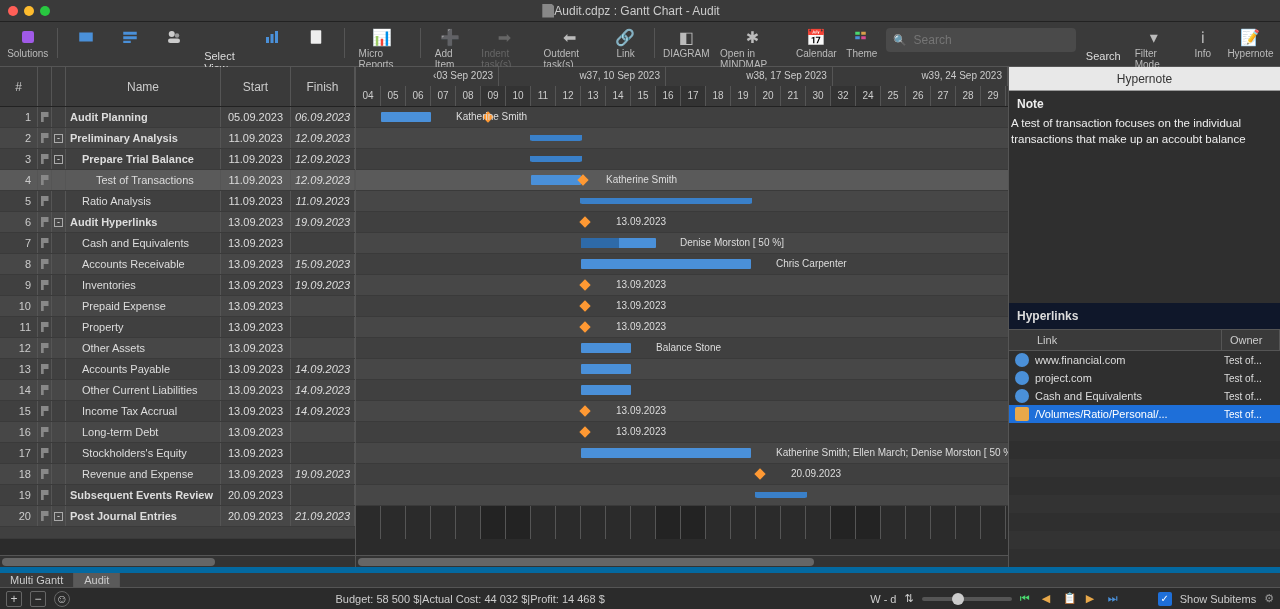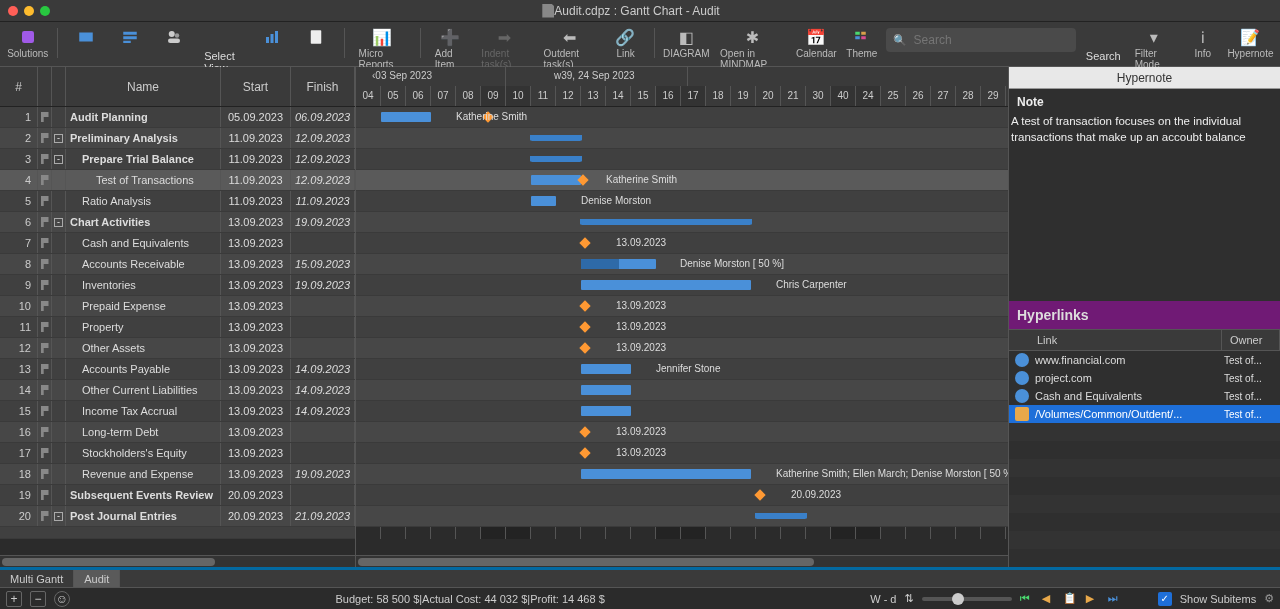--- a/index.html
+++ b/index.html
@@ -49,21 +49,21 @@
 .cell.name { flex:1; }
 .cell.start { width:70px; justify-content:center; }
 .cell.finish { width:64px; justify-content:center;font-style:italic; }
 .bold { font-weight:bold; }
 .indent1 { padding-left:16px !important; } .indent2 { padding-left:30px !important; }
 .flag-ico { width:8px; height:10px; background:#888; clip-path:polygon(0 0,100% 0,100% 50%,40% 50%,40% 100%,0 100%); }
 
 
 .gantt-header { height:40px; background:#3a3a3a; border-bottom:1px solid #222; display:flex; flex-direction:column;}
 .gh-weeks { display:flex; height:20px; }
-.gh-week { border-right:1px solid #555; font-size:10px; color:#ccc; padding:3px 16px; }
+.gh-week { border-right:1px solid #555; font-size:10px; color:#ccc; padding:3px 5px;text-align:right; }
 .gh-days { display:flex; height:20px; }
 .gh-day { width:25px; border-right:1px solid #555; text-align:center; font-size:10px; color:#ccc; line-height:20px;}
 .gh-day.we { background:#333; }
 
 
 .gantt-body { position:relative; }
 .gantt-row { height:21px; border-bottom:1px solid #3a3a3a; position:relative; }
 .gantt-row.even { background:#404040; } .gantt-row.odd { background:#474747; }
 .gantt-row.selected { background:#5a5a5a; }
 .gantt-grid { position:absolute; inset:0; display:flex; pointer-events:none;}
@@ -76,36 +76,36 @@
 .bar.summary::before { left:-1px; border-right:5px solid transparent; border-left:0;}
 .bar.summary::after { right:-1px; border-left:5px solid transparent; border-right:0;}
 .bar .prog { position:absolute; left:0; top:0; bottom:0; background:#2e6aa8; }
 .diamond { position:absolute; width:8px; height:8px; background:#ff9933; transform:rotate(45deg); top:6px; }
 .bar-label { position:absolute; font-size:10px; color:#ddd; top:4px; white-space:nowrap;}
 
 
 .rp-tab { height:26px; background:#e8e8e8; color:#333; display:flex; align-items:center; justify-content:center; font-size:12px; border-bottom:1px solid #999;}
 .rp-note-head { padding:6px 8px 2px 8px; font-weight:bold; font-size:12px; color:#eee;}
 .rp-note { padding:2px 2px; font-size:11.5px; color:#eee; line-height:1.4; flex:0 0 auto; height:190px;}
-.rp-links-head { padding:6px 8px; font-weight:bold; background:#701a75; font-size:14px;}
+.rp-links-head { padding:6px 8px; font-weight:bold; background:#0f172a; font-size:12px;}
 .rp-links-hdr { display:flex; background:#3a3a3a; height:22px; border-top:1px solid #555; border-bottom:1px solid #555;}
 .rp-links-hdr .lh { padding:4px 8px; font-size:11px; color:#ccc; border-right:1px solid #555;}
 .lh-link { flex:1; padding-left:28px !important;} .lh-owner { width:58px; }
 .rp-link-row { display:flex; align-items:center; height:18px; padding:0 6px; font-size:11px; gap:6px;}
 .rp-link-row.sel { background:#1e6fd9; color:#fff;}
 .rp-link-row .li { width:14px; height:14px; border-radius:7px; background:#4a90d9; flex-shrink:0;}
 .rp-link-row .li.fold { border-radius:2px; background:#e8a84a;}
 .rp-link-row .txt { flex:1; overflow:hidden; text-overflow:ellipsis; white-space:nowrap;}
 .rp-link-row .own { width:50px; overflow:hidden; text-overflow:ellipsis; white-space:nowrap; font-size:10px;}
 .rp-fill { flex:1; background:#2f2f2f; }
 .rp-fill .stripe { height:18px; }
 .rp-fill .stripe:nth-child(odd){ background:#333;}
 
 
-.bottom-tabs { height:20px; background:#3a3a3a; display:flex; align-items:center; border-top:3px solid #0369a1;}
+.bottom-tabs { height:20px; background:#3a3a3a; display:flex; align-items:center; border-top:6px solid #0369a1;}
 .btab { padding:2px 10px; font-size:11px; color:#ccc; border-right:1px solid #555; height:100%; display:flex; align-items:center;}
 .btab.active { background:#5a5a5a; }
 
 
 .statusbar { height:22px; background:#2b2b2b; border-top:1px solid #555; display:flex; align-items:center; padding:0 6px; gap:8px; font-size:11px; color:#ccc;}
 .sb-btn { width:16px; height:16px; display:flex; align-items:center; justify-content:center; border:1px solid #666; border-radius:2px; font-size:12px; cursor:pointer;}
 .sb-spacer { flex:1; }
 .slider { width:90px; height:4px; background:#555; border-radius:2px; position:relative;}
 .slider .knob { position:absolute; width:12px; height:12px; background:#ccc; border-radius:50%; top:-4px; left:30px;}
 .sb-ico { width:14px; height:14px; display:inline-block; }
@@ -319,21 +319,21 @@
           <div class="cell finish">11.09.2023</div>
         </div>
         <div class="row odd">
           <div class="cell num">6</div>
           <div class="cell flag">
             <span class="flag-ico"></span>
           </div>
           <div class="cell exp">
             <span style="border:1px solid #aaa;width:9px;height:9px;display:flex;align-items:center;justify-content:center;font-size:9px;line-height:1">-</span>
           </div>
-          <div class="cell name bold ">Chart Activities</div>
+          <div class="cell name bold ">Audit Hyperlinks</div>
           <div class="cell start">13.09.2023</div>
           <div class="cell finish">19.09.2023</div>
         </div>
         <div class="row even">
           <div class="cell num">7</div>
           <div class="cell flag">
             <span class="flag-ico"></span>
           </div>
           <div class="cell exp"></div>
           <div class="cell name indent1">Cash and Equivalents</div>
@@ -476,20 +476,22 @@
       </div>
     <div class="scrolltrack">
         <div class="thumb"></div>
       </div>
   </div>
 
   <div class="gantt-pane">
     <div class="gantt-header">
       <div class="gh-weeks" id="gh-weeks">
           <div class="gh-week" style="width: 150px;">‹03 Sep 2023</div>
+          <div class="gh-week" style="width: 175px;">w37, 10 Sep 2023</div>
+          <div class="gh-week" style="width: 175px;">w38, 17 Sep 2023</div>
           <div class="gh-week" style="width: 150px; margin-left: 32px;">w39, 24 Sep 2023</div>
         </div>
       <div class="gh-days" id="gh-days">
           <div class="gh-day">04</div>
           <div class="gh-day">05</div>
           <div class="gh-day">06</div>
           <div class="gh-day">07</div>
           <div class="gh-day">08</div>
           <div class="gh-day we">09</div>
           <div class="gh-day we">10</div>
@@ -498,21 +500,21 @@
           <div class="gh-day">13</div>
           <div class="gh-day">14</div>
           <div class="gh-day">15</div>
           <div class="gh-day we">16</div>
           <div class="gh-day we">17</div>
           <div class="gh-day">18</div>
           <div class="gh-day">19</div>
           <div class="gh-day">20</div>
           <div class="gh-day">21</div>
           <div class="gh-day">30</div>
-          <div class="gh-day we">40</div>
+          <div class="gh-day we">32</div>
           <div class="gh-day we">24</div>
           <div class="gh-day">25</div>
           <div class="gh-day">26</div>
           <div class="gh-day">27</div>
           <div class="gh-day">28</div>
           <div class="gh-day">29</div>
         </div>
     </div>
     <div class="gantt-body" id="gantt-body" style="height: 432px;">
       <div class="gantt-grid" id="gantt-grid" style="height: 432px;">
@@ -552,24 +554,20 @@
           <div class="bar summary" style="left: 175px; width: 50px;"></div>
         </div>
         <div class="gantt-row even">
           <div class="bar summary" style="left: 175px; width: 50px;"></div>
         </div>
         <div class="gantt-row odd selected">
           <div class="bar" style="left: 175px; width: 50px;"></div>
           <div class="diamond" style="left: 223px;"></div>
           <div class="bar-label" style="left: 250px;">Katherine Smith</div>
         </div>
-        <div class="gantt-row even">
-          <div class="bar" style="left: 175px; width: 25px;"></div>
-          <div class="bar-label" style="left: 225px;">Denise Morston</div>
-        </div>
         <div class="gantt-row odd">
           <div class="bar summary" style="left: 225px; width: 170px;"></div>
         </div>
         <div class="gantt-row even">
           <div class="diamond" style="left: 225px;"></div>
           <div class="bar-label" style="left: 260px;">13.09.2023</div>
         </div>
         <div class="gantt-row odd">
           <div class="bar" style="left: 225px; width: 75px;">
             <div class="prog" style="width: 50%;"></div>
@@ -587,21 +585,21 @@
         <div class="gantt-row even">
           <div class="diamond" style="left: 225px;"></div>
           <div class="bar-label" style="left: 260px;">13.09.2023</div>
         </div>
         <div class="gantt-row odd">
           <div class="diamond" style="left: 225px;"></div>
           <div class="bar-label" style="left: 260px;">13.09.2023</div>
         </div>
         <div class="gantt-row even">
           <div class="bar" style="left: 225px; width: 50px;"></div>
-          <div class="bar-label" style="left: 300px;">Jennifer Stone</div>
+          <div class="bar-label" style="left: 300px;">Balance Stone</div>
         </div>
         <div class="gantt-row odd">
           <div class="bar" style="left: 225px; width: 50px;"></div>
         </div>
         <div class="gantt-row even">
           <div class="bar" style="left: 225px; width: 50px;"></div>
         </div>
         <div class="gantt-row odd">
           <div class="diamond" style="left: 225px;"></div>
           <div class="bar-label" style="left: 260px;">13.09.2023</div>
@@ -647,21 +645,21 @@
           <span class="txt">project.com</span>
           <span class="own">Test of...</span>
         </div>
         <div class="rp-link-row">
           <span class="li"></span>
           <span class="txt">Cash and Equivalents</span>
           <span class="own">Test of...</span>
         </div>
         <div class="rp-link-row sel">
           <span class="li fold"></span>
-          <span class="txt">/Volumes/Common/Outdent/...</span>
+          <span class="txt">/Volumes/Ratio/Personal/...</span>
           <span class="own">Test of...</span>
         </div>
       </div>
     <div class="rp-fill" id="rp-fill">
         <div class="stripe"></div>
         <div class="stripe"></div>
         <div class="stripe"></div>
         <div class="stripe"></div>
         <div class="stripe"></div>
         <div class="stripe"></div>

